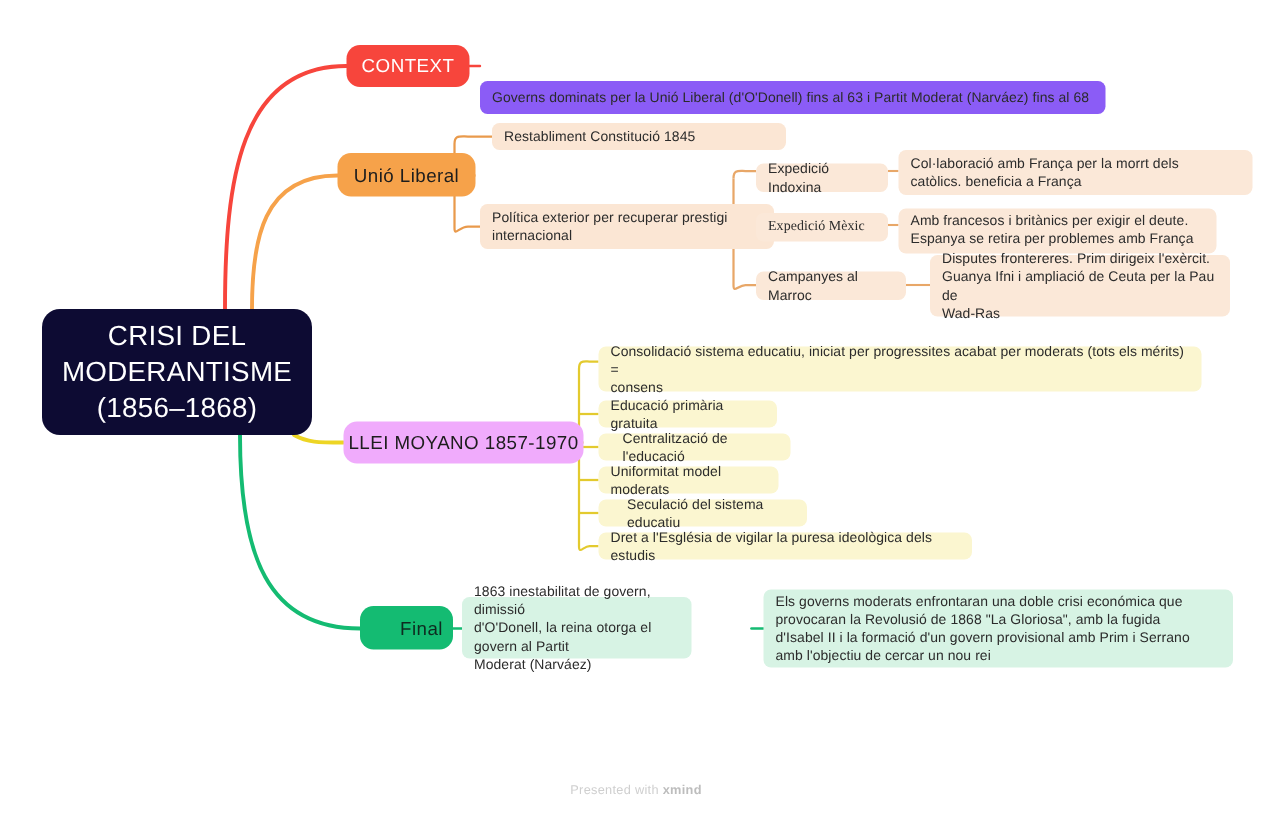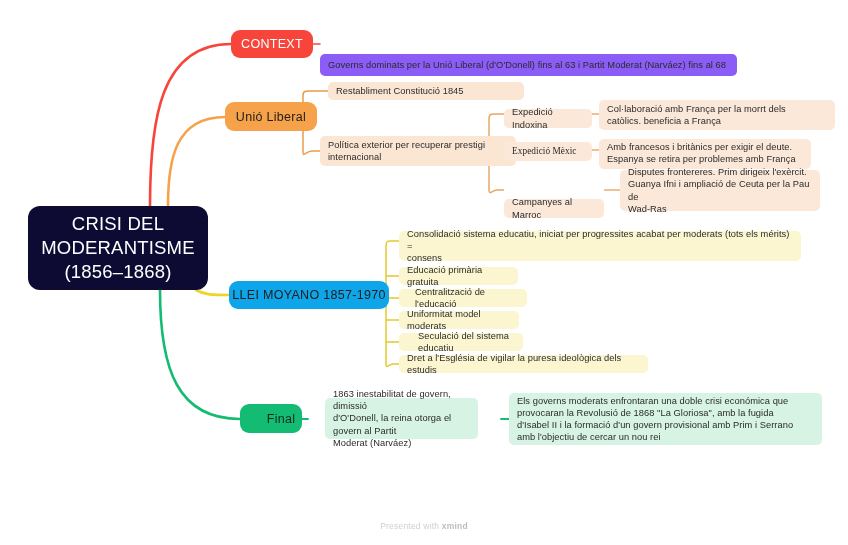--- a/index.html
+++ b/index.html
@@ -70,21 +70,21 @@
   .pill-unio {
     left: 225px; top: 102px;
     width: 92px; height: 29px;
     background: #f6a24a;
     color: #1d1d1d;
     font-size: 12.5px;
   }
   .pill-moyano {
     left: 229px; top: 281px;
     width: 160px; height: 28px;
-    background: #0ea5e9;
+    background: #f0abfc;
     color: #1d1d1d;
   }
   .pill-final {
     left: 240px; top: 404px;
     width: 62px; height: 29px;
     background: #14bb72;
     color: #0e2b20;
     padding-left: 20px;
   }
 
@@ -104,34 +104,34 @@
   .leaf-yel   { background: #fbf6d0; }
   .leaf-grn   { background: #d7f3e4; }
 
   .l-context { left: 320px; top: 33px;  width: 417px; height: 22px; }
 
   .l-rest    { left: 328px; top: 82px;  width: 196px; height: 18px; }
   .l-pol     { left: 320px; top: 136px; width: 196px; height: 30px; }
 
   .l-indo    { left: 504px; top: 109px; width: 88px;  height: 19px; }
   .l-mex     { left: 504px; top: 142px; width: 88px;  height: 19px; font-family: Liberation Serif, serif; }
-  .l-marroc  { left: 504px; top: 181px; width: 100px; height: 19px; margin-top: 18px; }
+  .l-marroc  { left: 504px; top: 181px; width: 100px; height: 19px; }
 
   .l-indo-d  { left: 599px; top: 100px; width: 236px; height: 30px; }
   .l-mex-d   { left: 599px; top: 139px; width: 212px; height: 30px; align-items: flex-end; }
   .l-mar-d   { left: 620px; top: 170px; width: 200px; height: 41px; }
 
   .l-m1      { left: 399px; top: 231px; width: 402px; height: 30px; }
   .l-m2      { left: 399px; top: 267px; width: 119px; height: 18px; }
   .l-m3      { left: 399px; top: 289px; width: 128px; height: 18px; padding-left: 16px; }
   .l-m4      { left: 399px; top: 311px; width: 120px; height: 18px; }
-  .l-m5      { left: 399px; top: 333px; width: 124px; height: 18px; padding-left: 19px; }
+  .l-m5      { left: 399px; top: 333px; width: 139px; height: 18px; padding-left: 19px; }
   .l-m6      { left: 399px; top: 355px; width: 249px; height: 18px; }
 
-  .l-f1      { left: 325px; top: 398px; width: 153px; height: 41px; }
+  .l-f1      { left: 308px; top: 398px; width: 153px; height: 41px; }
   .l-f2      { left: 509px; top: 393px; width: 313px; height: 52px; }
 
   
   .footer {
     position: absolute;
     left: 0;
     top: 521px;
     width: 848px;
     text-align: center;
     font-size: 8.5px;

